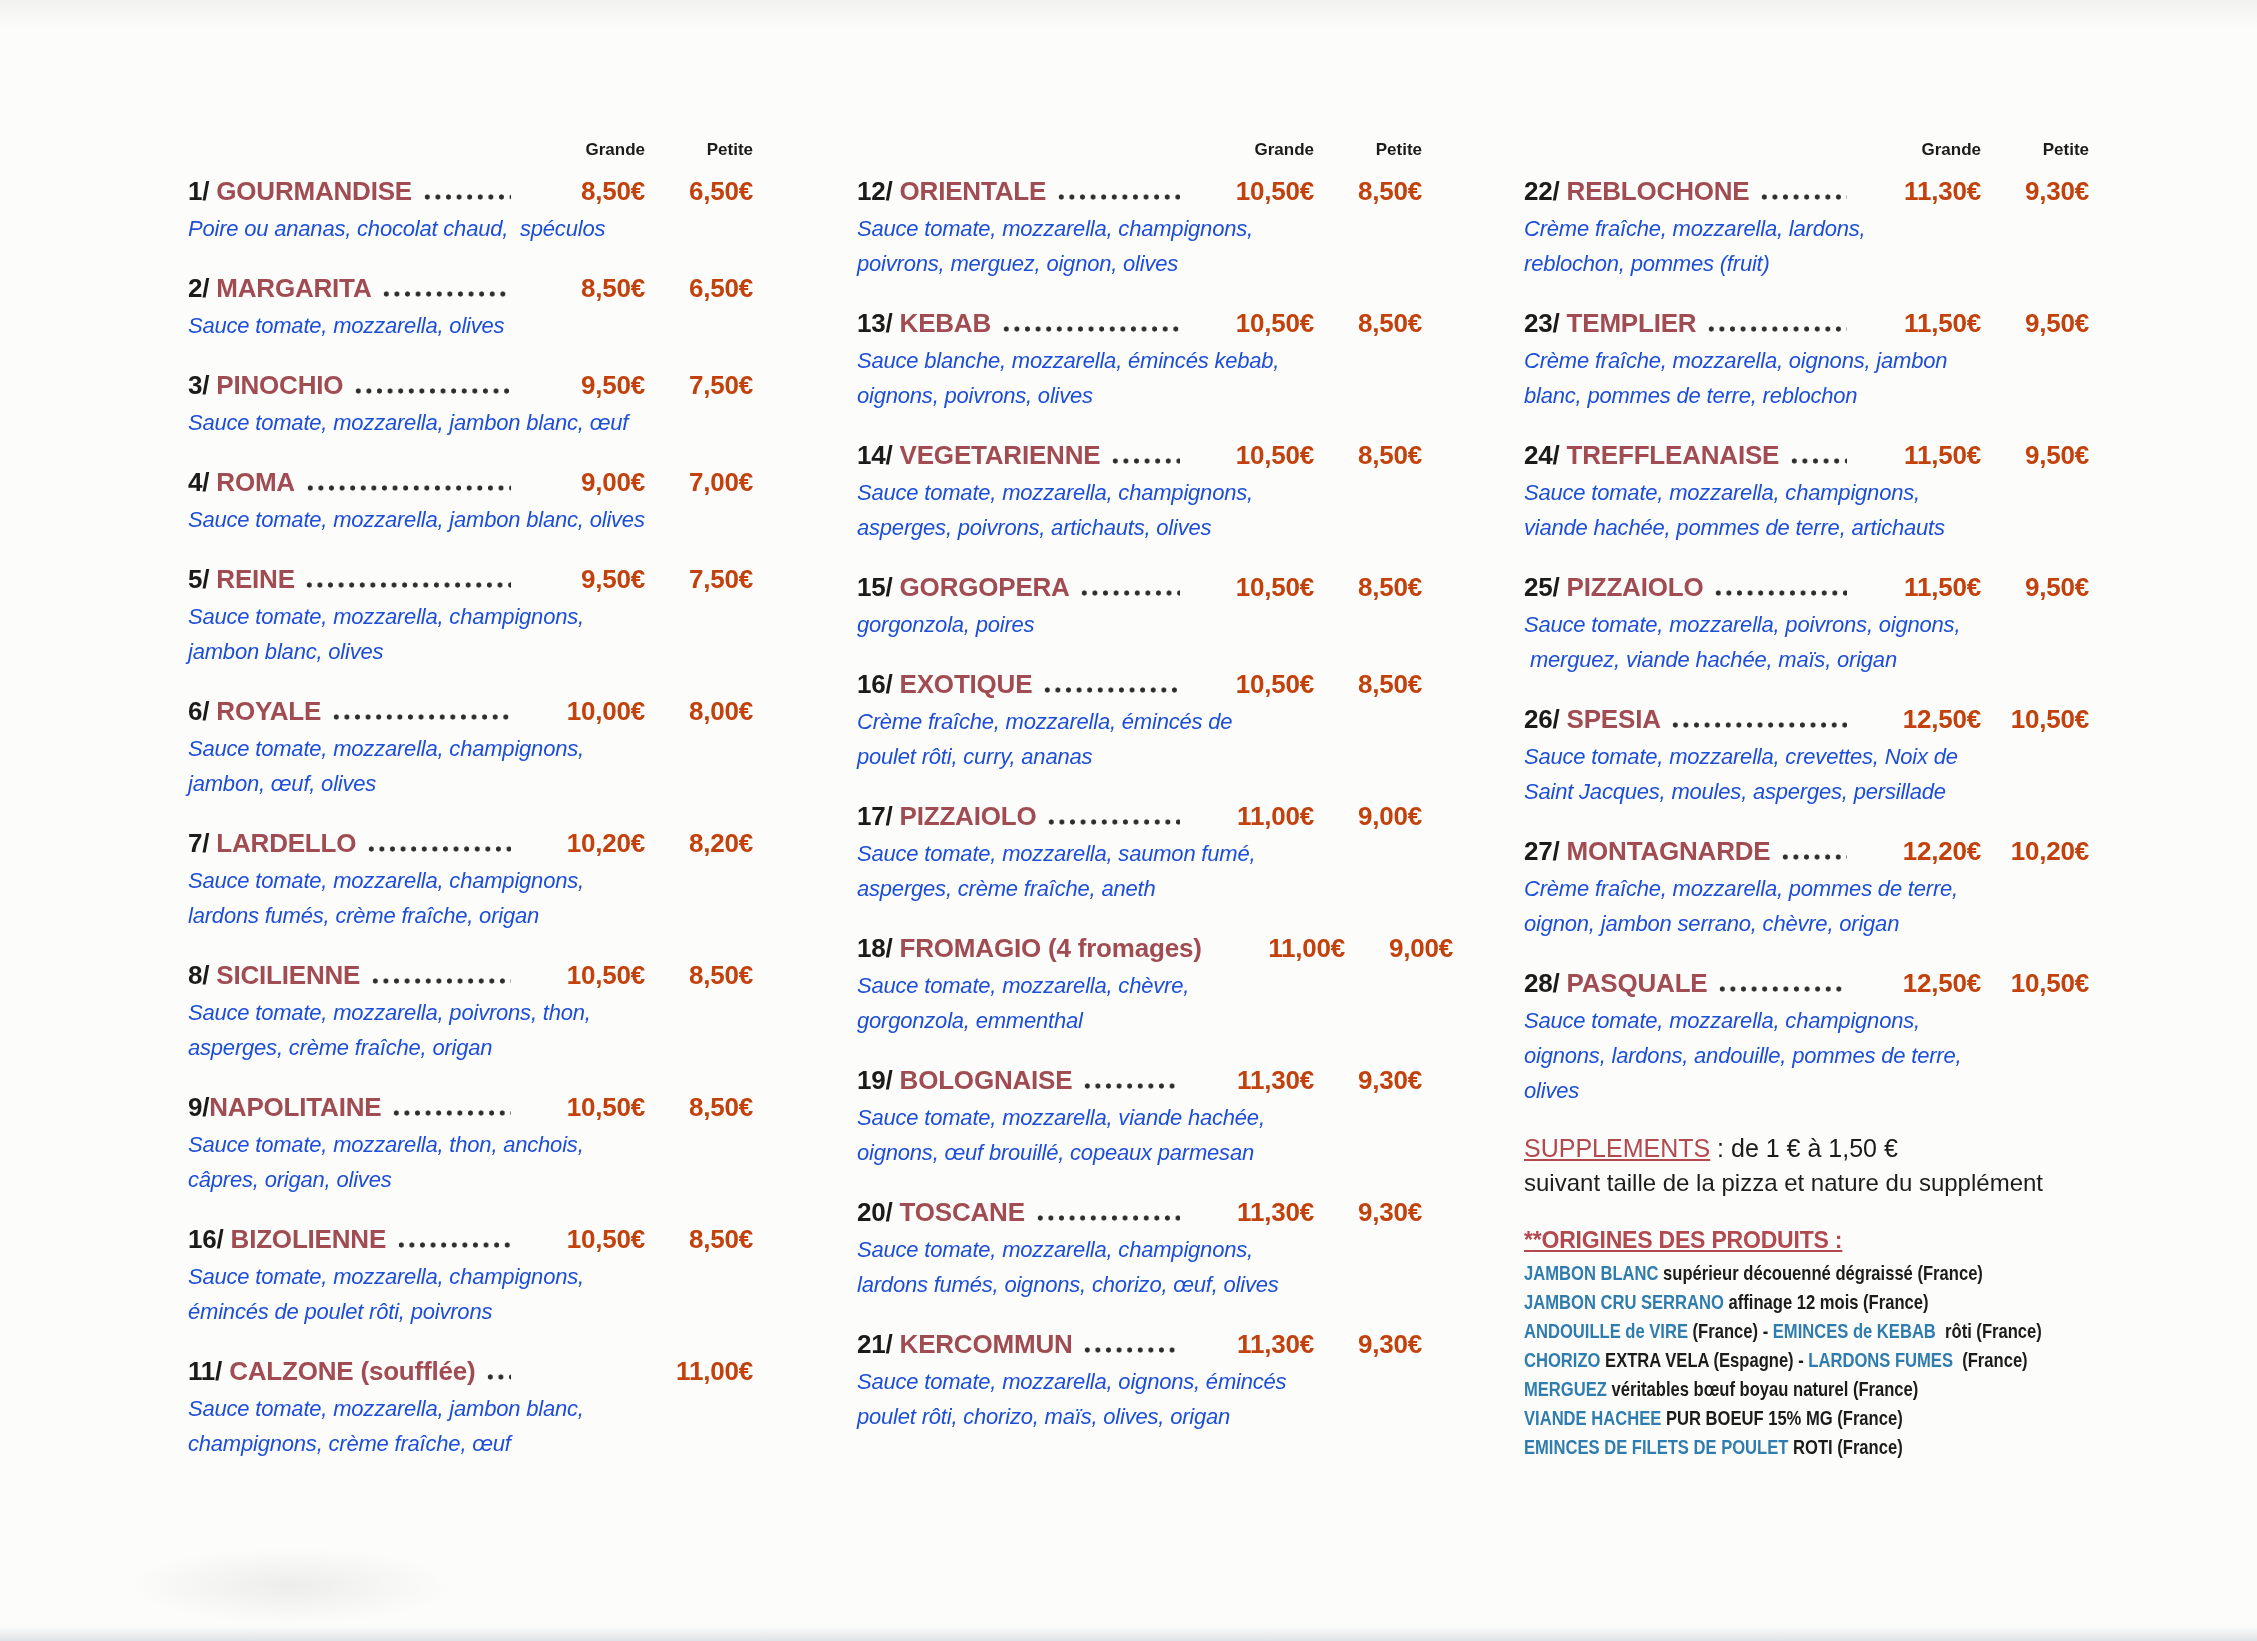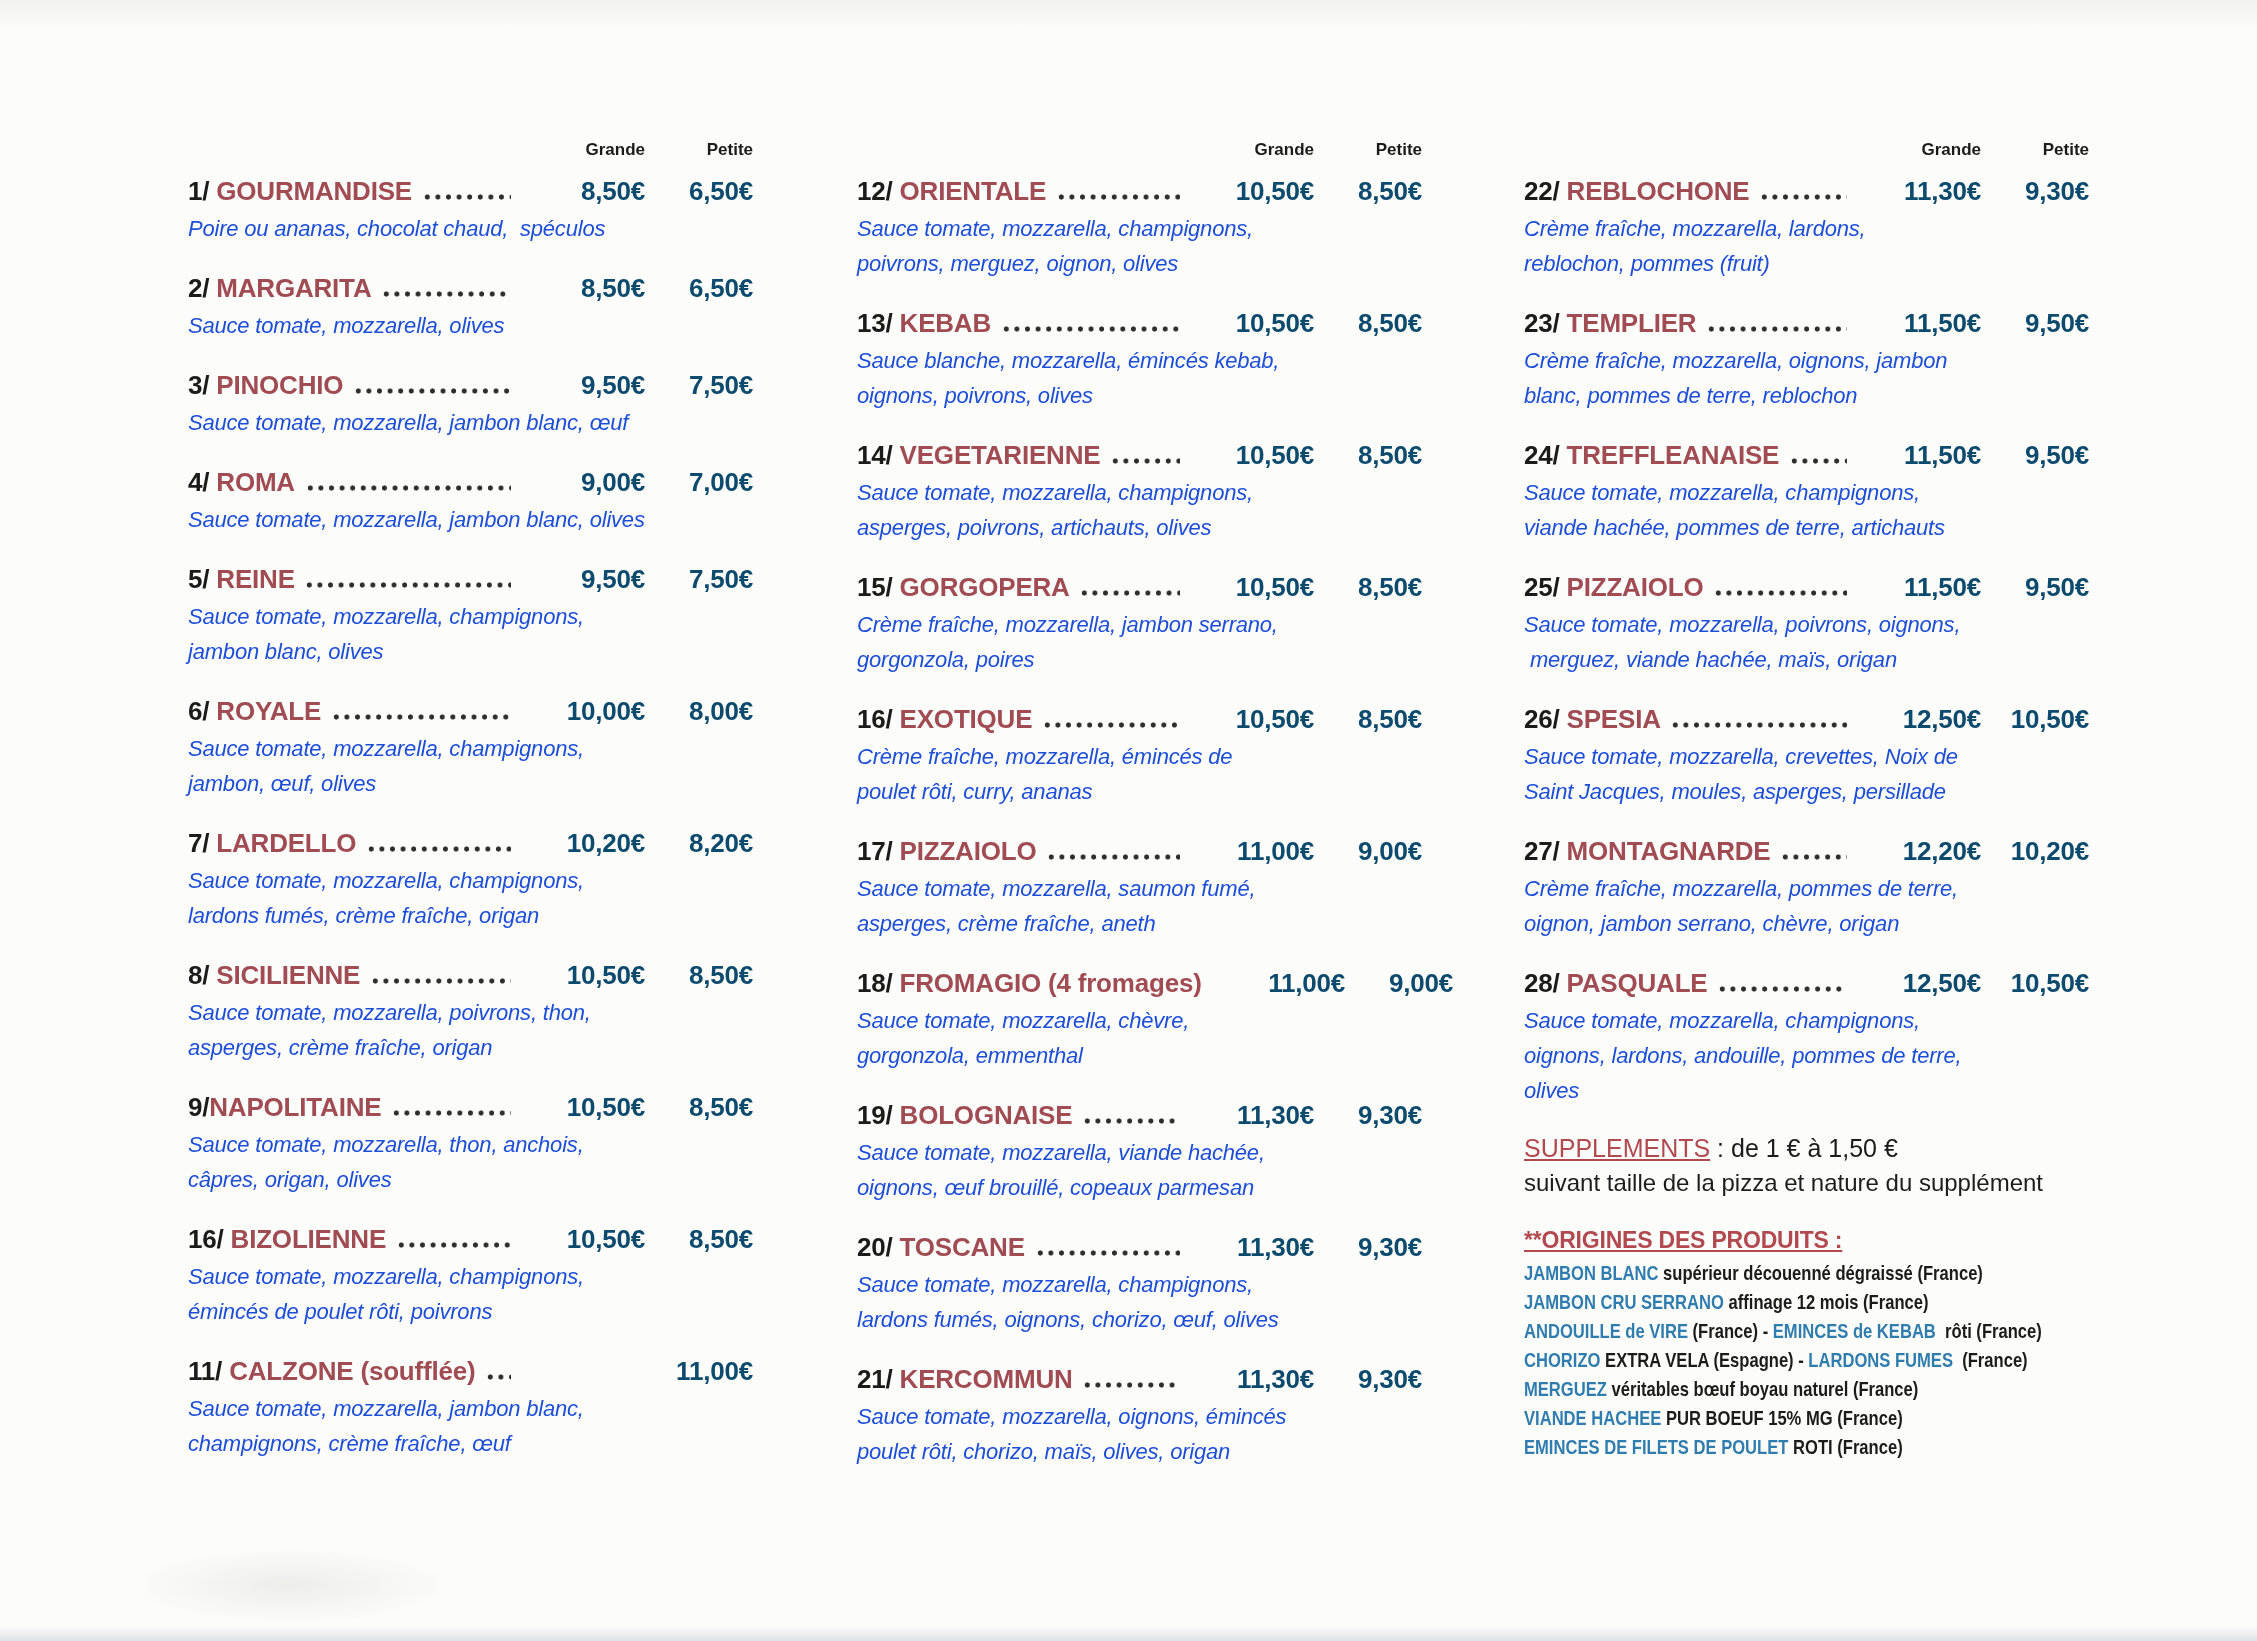--- a/index.html
+++ b/index.html
@@ -30,21 +30,21 @@
   .col-head .hp{width:108px;text-align:right;flex:0 0 auto;}
 
   .item{margin-bottom:23px;}
   .item-head{display:flex;align-items:baseline;font-weight:700;font-size:26px;
     line-height:39px;white-space:pre;letter-spacing:-0.2px;}
   .num{color:#1b1b1b;flex:0 0 auto;}
   .name{color:#a04c52;flex:0 0 auto;}
   .dots{flex:1 1 auto;min-width:0;height:9.7px;margin:0 7.7px 8.7px 9.7px;align-self:flex-end;
     background-image:radial-gradient(circle,#2e2e2e 2.2px,rgba(0,0,0,0) 2.8px);
     background-size:10.6px 9.7px;background-repeat:repeat-x;background-position:left bottom;}
-  .price{flex:0 0 auto;text-align:right;color:#0c4a6e;}
+  .price{flex:0 0 auto;text-align:right;color:#c2410c;}
   .price.grande{width:126px;}
   .price.petite{width:108px;}
   .desc{font-style:italic;font-size:22px;line-height:35px;color:#1d4ed8;
     white-space:pre;letter-spacing:-0.2px;}
 
   .supp{margin-top:15.4px;font-size:25px;line-height:35px;}
   .supp-title{color:#b2494f;font-weight:400;text-decoration:underline;}
   .supp-detail{font-weight:400;color:#1b1b1b;}
   .supp-note{font-size:24px;line-height:33px;color:#1d1d1d;}
 
@@ -141,21 +141,20 @@
           <div class="desc">Sauce blanche, mozzarella, émincés kebab,</div>
           <div class="desc">oignons, poivrons, olives</div>
         </div>
         <div class="item">
           <div class="item-head"><span class="num">14/ </span><span class="name">VEGETARIENNE</span><span class="dots"></span><span class="price grande">10,50€</span><span class="price petite">8,50€</span></div>
           <div class="desc">Sauce tomate, mozzarella, champignons,</div>
           <div class="desc">asperges, poivrons, artichauts, olives</div>
         </div>
         <div class="item">
           <div class="item-head"><span class="num">15/ </span><span class="name">GORGOPERA</span><span class="dots"></span><span class="price grande">10,50€</span><span class="price petite">8,50€</span></div>
-          <div class="desc">Crème fraîche, mozzarella, jambon serrano,</div>
           <div class="desc">gorgonzola, poires</div>
         </div>
         <div class="item">
           <div class="item-head"><span class="num">16/ </span><span class="name">EXOTIQUE</span><span class="dots"></span><span class="price grande">10,50€</span><span class="price petite">8,50€</span></div>
           <div class="desc">Crème fraîche, mozzarella, émincés de</div>
           <div class="desc">poulet rôti, curry, ananas</div>
         </div>
         <div class="item">
           <div class="item-head"><span class="num">17/ </span><span class="name">PIZZAIOLO</span><span class="dots"></span><span class="price grande">11,00€</span><span class="price petite">9,00€</span></div>
           <div class="desc">Sauce tomate, mozzarella, saumon fumé,</div>

